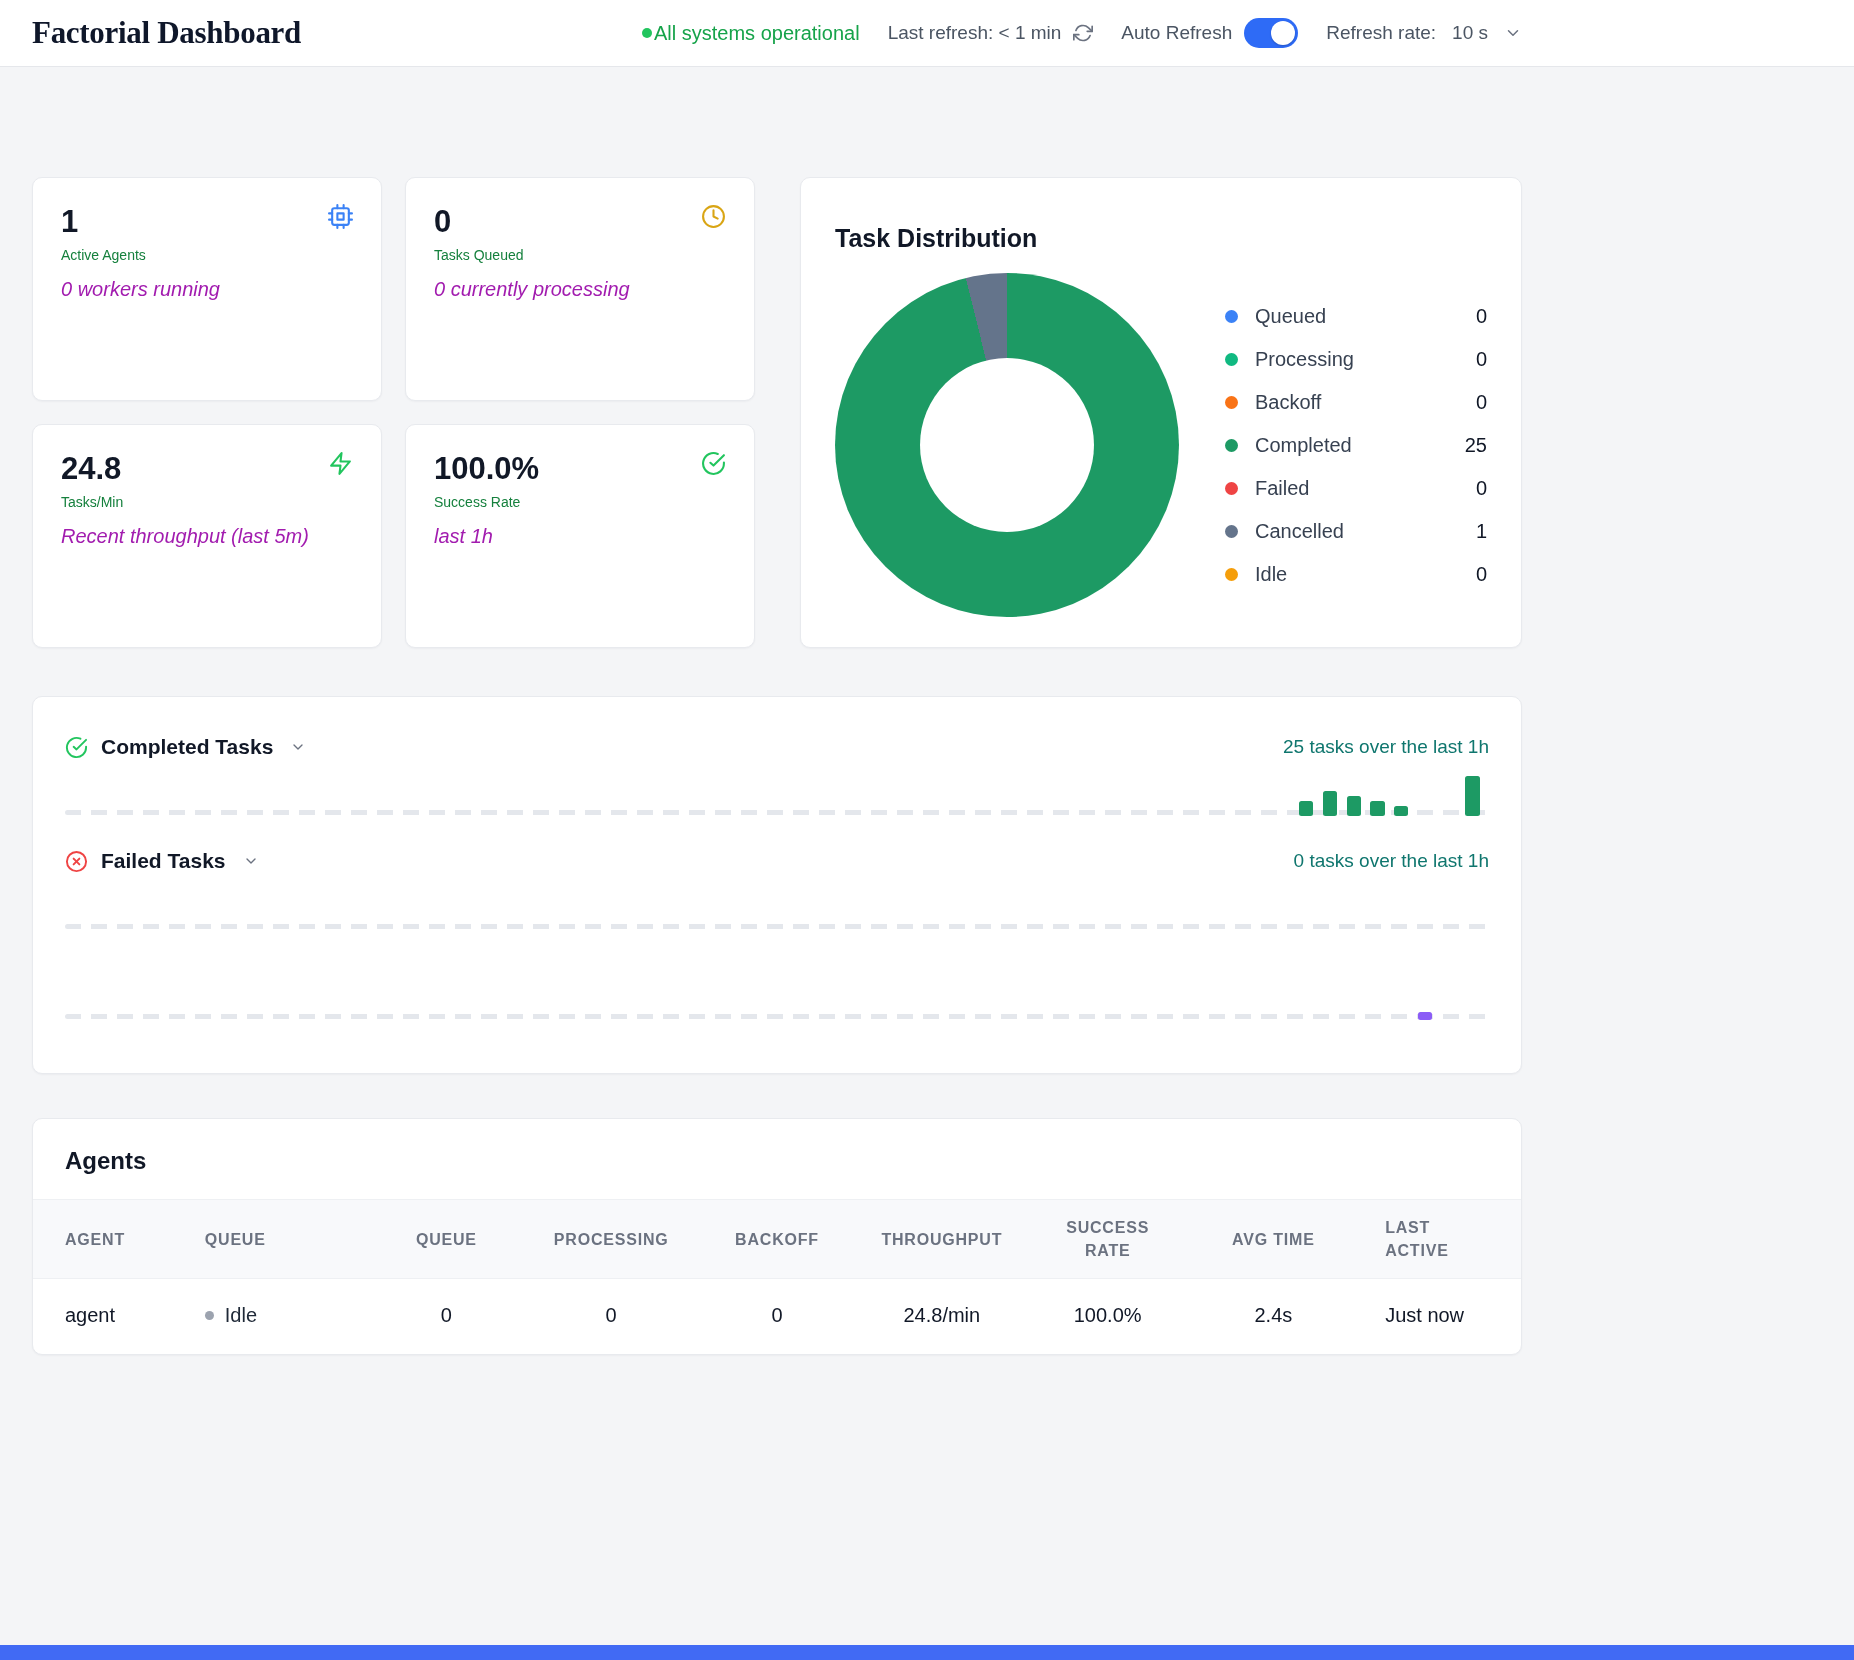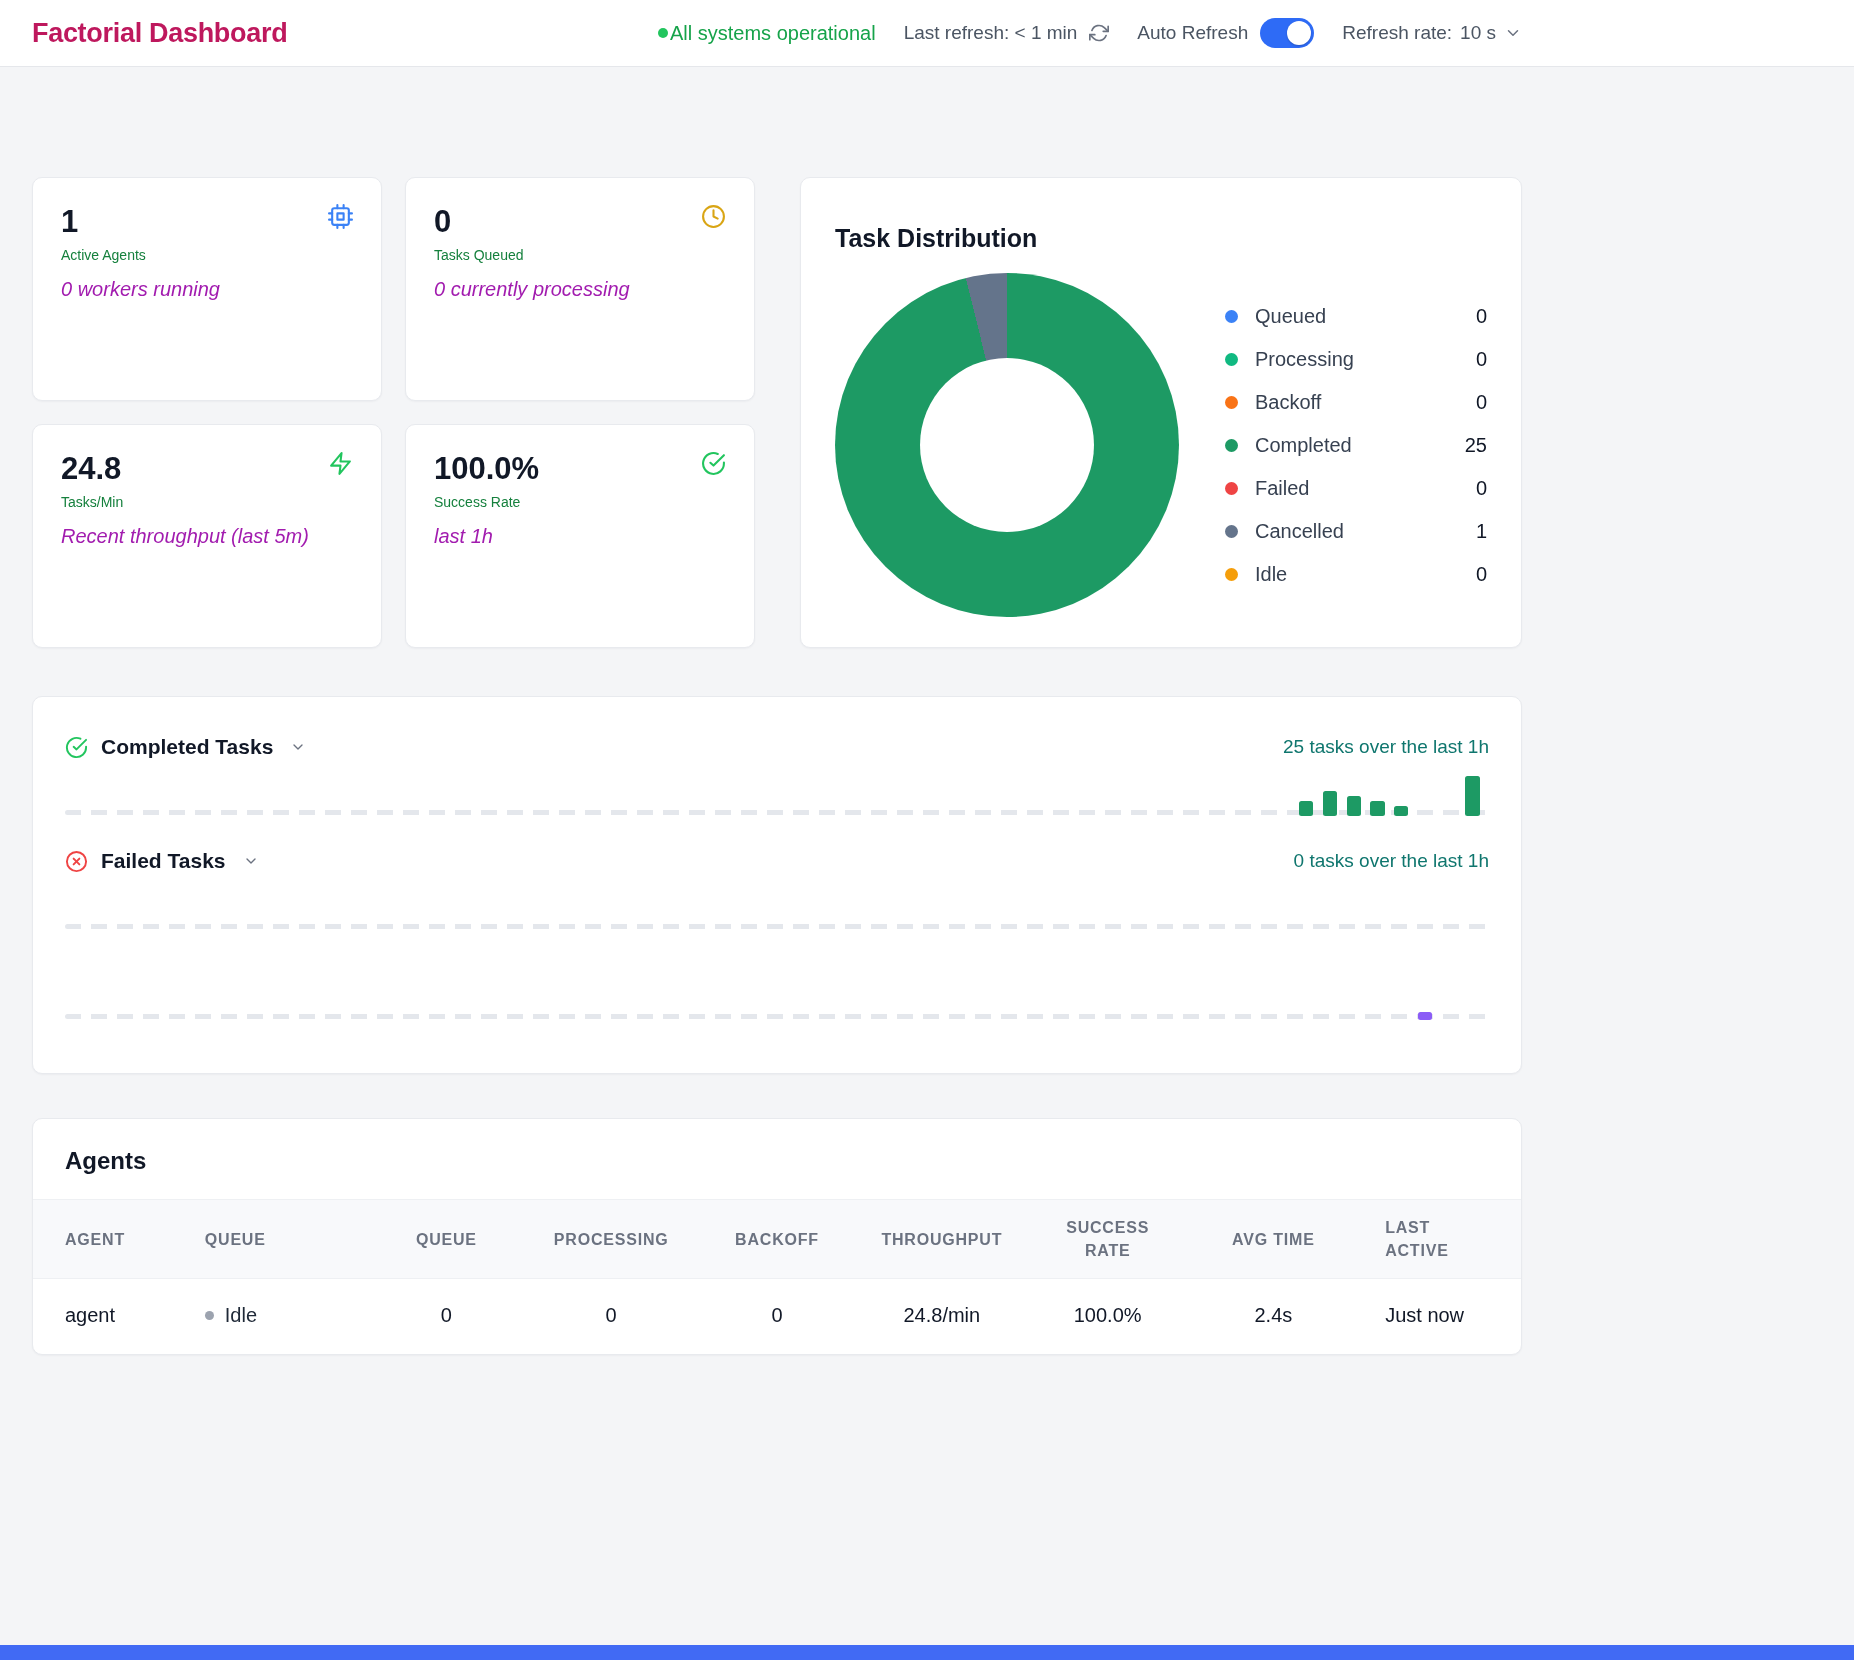--- a/index.html
+++ b/index.html
@@ -10,29 +10,29 @@
     font-family:"Liberation Sans","DejaVu Sans",sans-serif;
     color:#111827;
     position:relative;
     overflow:hidden;
   }
   svg { display:block; }
 
   
   .header { height:67px; background:#fff; border-bottom:1px solid #e5e7eb; display:flex; align-items:center; }
   .header-inner { width:1490px; margin-left:32px; display:flex; align-items:center; }
-  .app-title { font-size:27px; font-weight:bold; color:#be185d; letter-spacing:-0.3px; }
+  .app-title { font-size:31px; font-weight:bold; color:#0f172a; letter-spacing:-0.3px;font-family:Liberation Serif, serif; }
   .header-right { margin-left:auto; display:flex; align-items:center; gap:28px; font-size:19px; color:#4b5563; }
   .status { display:flex; align-items:center; gap:2px; color:#16a34a; font-weight:500; font-size:20px; }
   .status-dot { width:10px; height:10px; border-radius:50%; background:#22c55e; }
   .refresh-group { display:flex; align-items:center; gap:12px; }
   .icon-gray { color:#6b7280; }
   .toggle { width:54px; height:30px; border-radius:15px; background:#2e6bf6; position:relative; cursor:pointer; }
   .toggle-knob { position:absolute; right:3px; top:3px; width:24px; height:24px; border-radius:50%; background:#fff; box-shadow:0 1px 2px rgba(0,0,0,.2); }
-  .rate-select { display:flex; align-items:center; gap:8px; cursor:pointer; }
+  .rate-select { display:flex; align-items:center; gap:16px; cursor:pointer; }
 
   
   .content { width:1490px; margin-left:32px; padding-top:110px; }
   .card { background:#fff; border:1px solid #e8eaee; border-radius:10px; box-shadow:0 1px 2px rgba(16,24,40,.04); }
 
   .top-grid { display:flex; gap:45px; }
   .stat-col { width:723px; display:flex; flex-wrap:wrap; gap:23px; }
   .stat-card { width:350px; height:224px; padding:26px 28px; position:relative; }
   .stat-value { font-size:31px; font-weight:bold; color:#111827; }
   .stat-label { font-size:14px; color:#15803d; margin-top:7px; }

